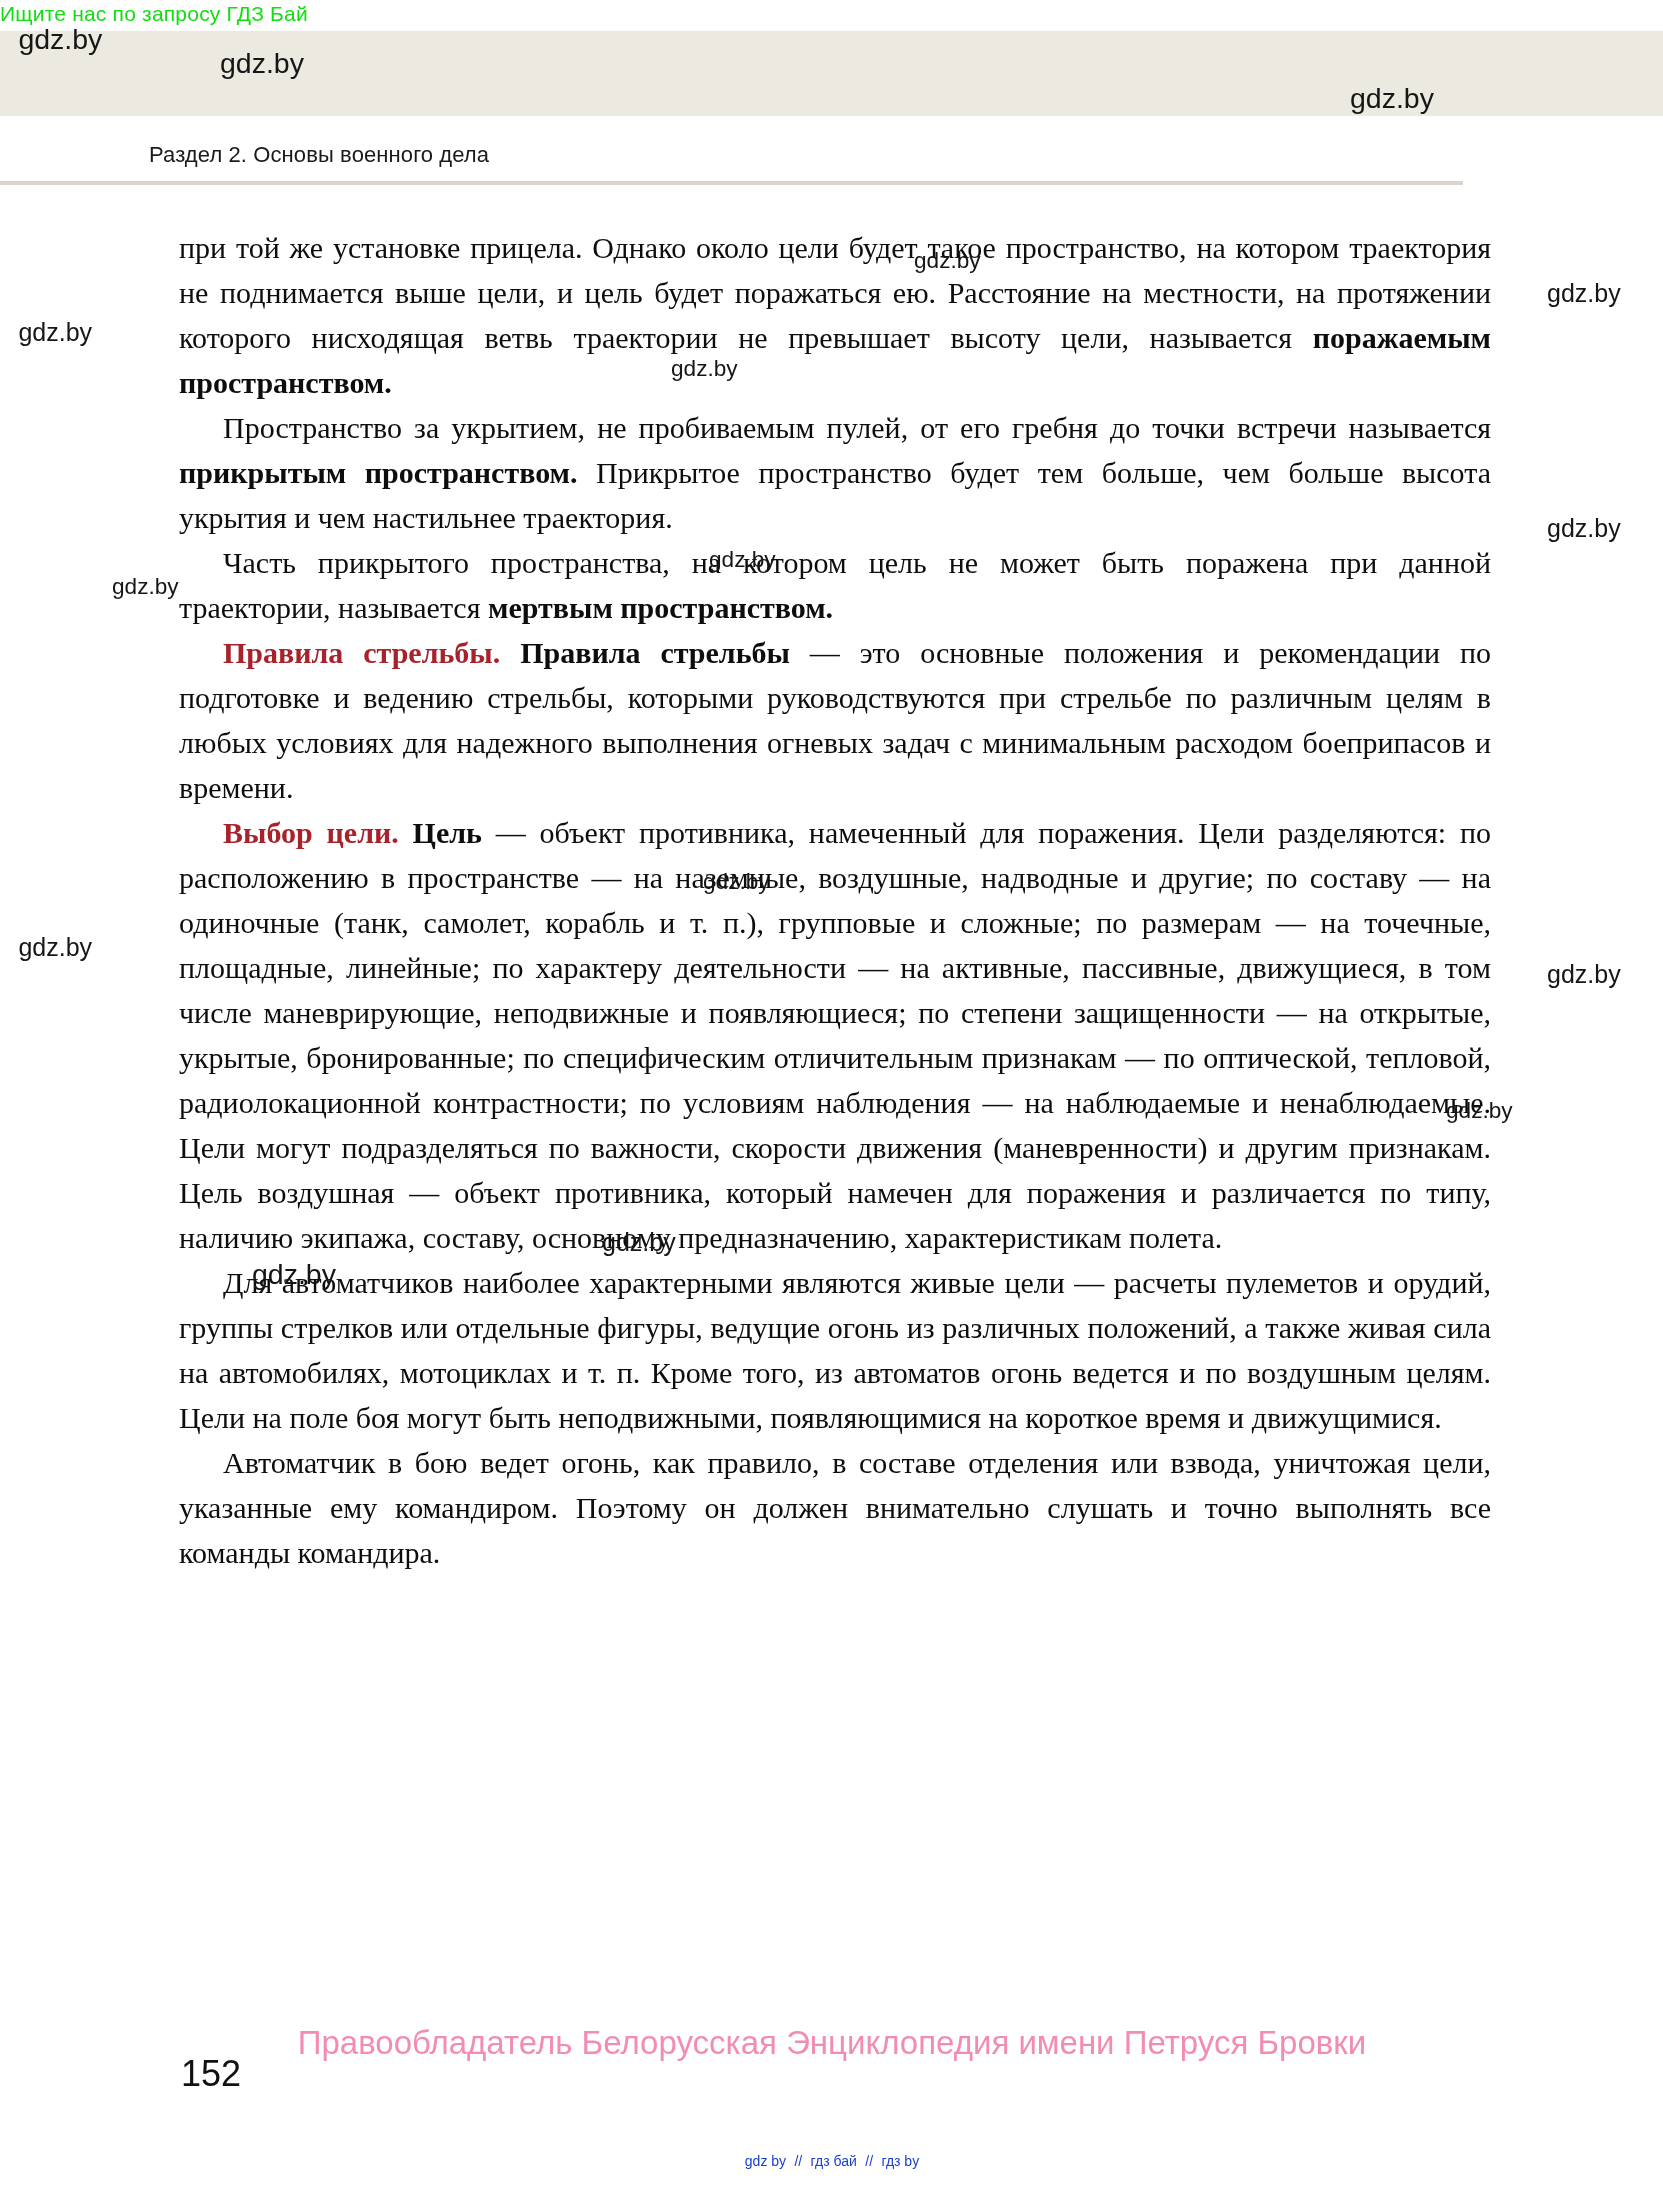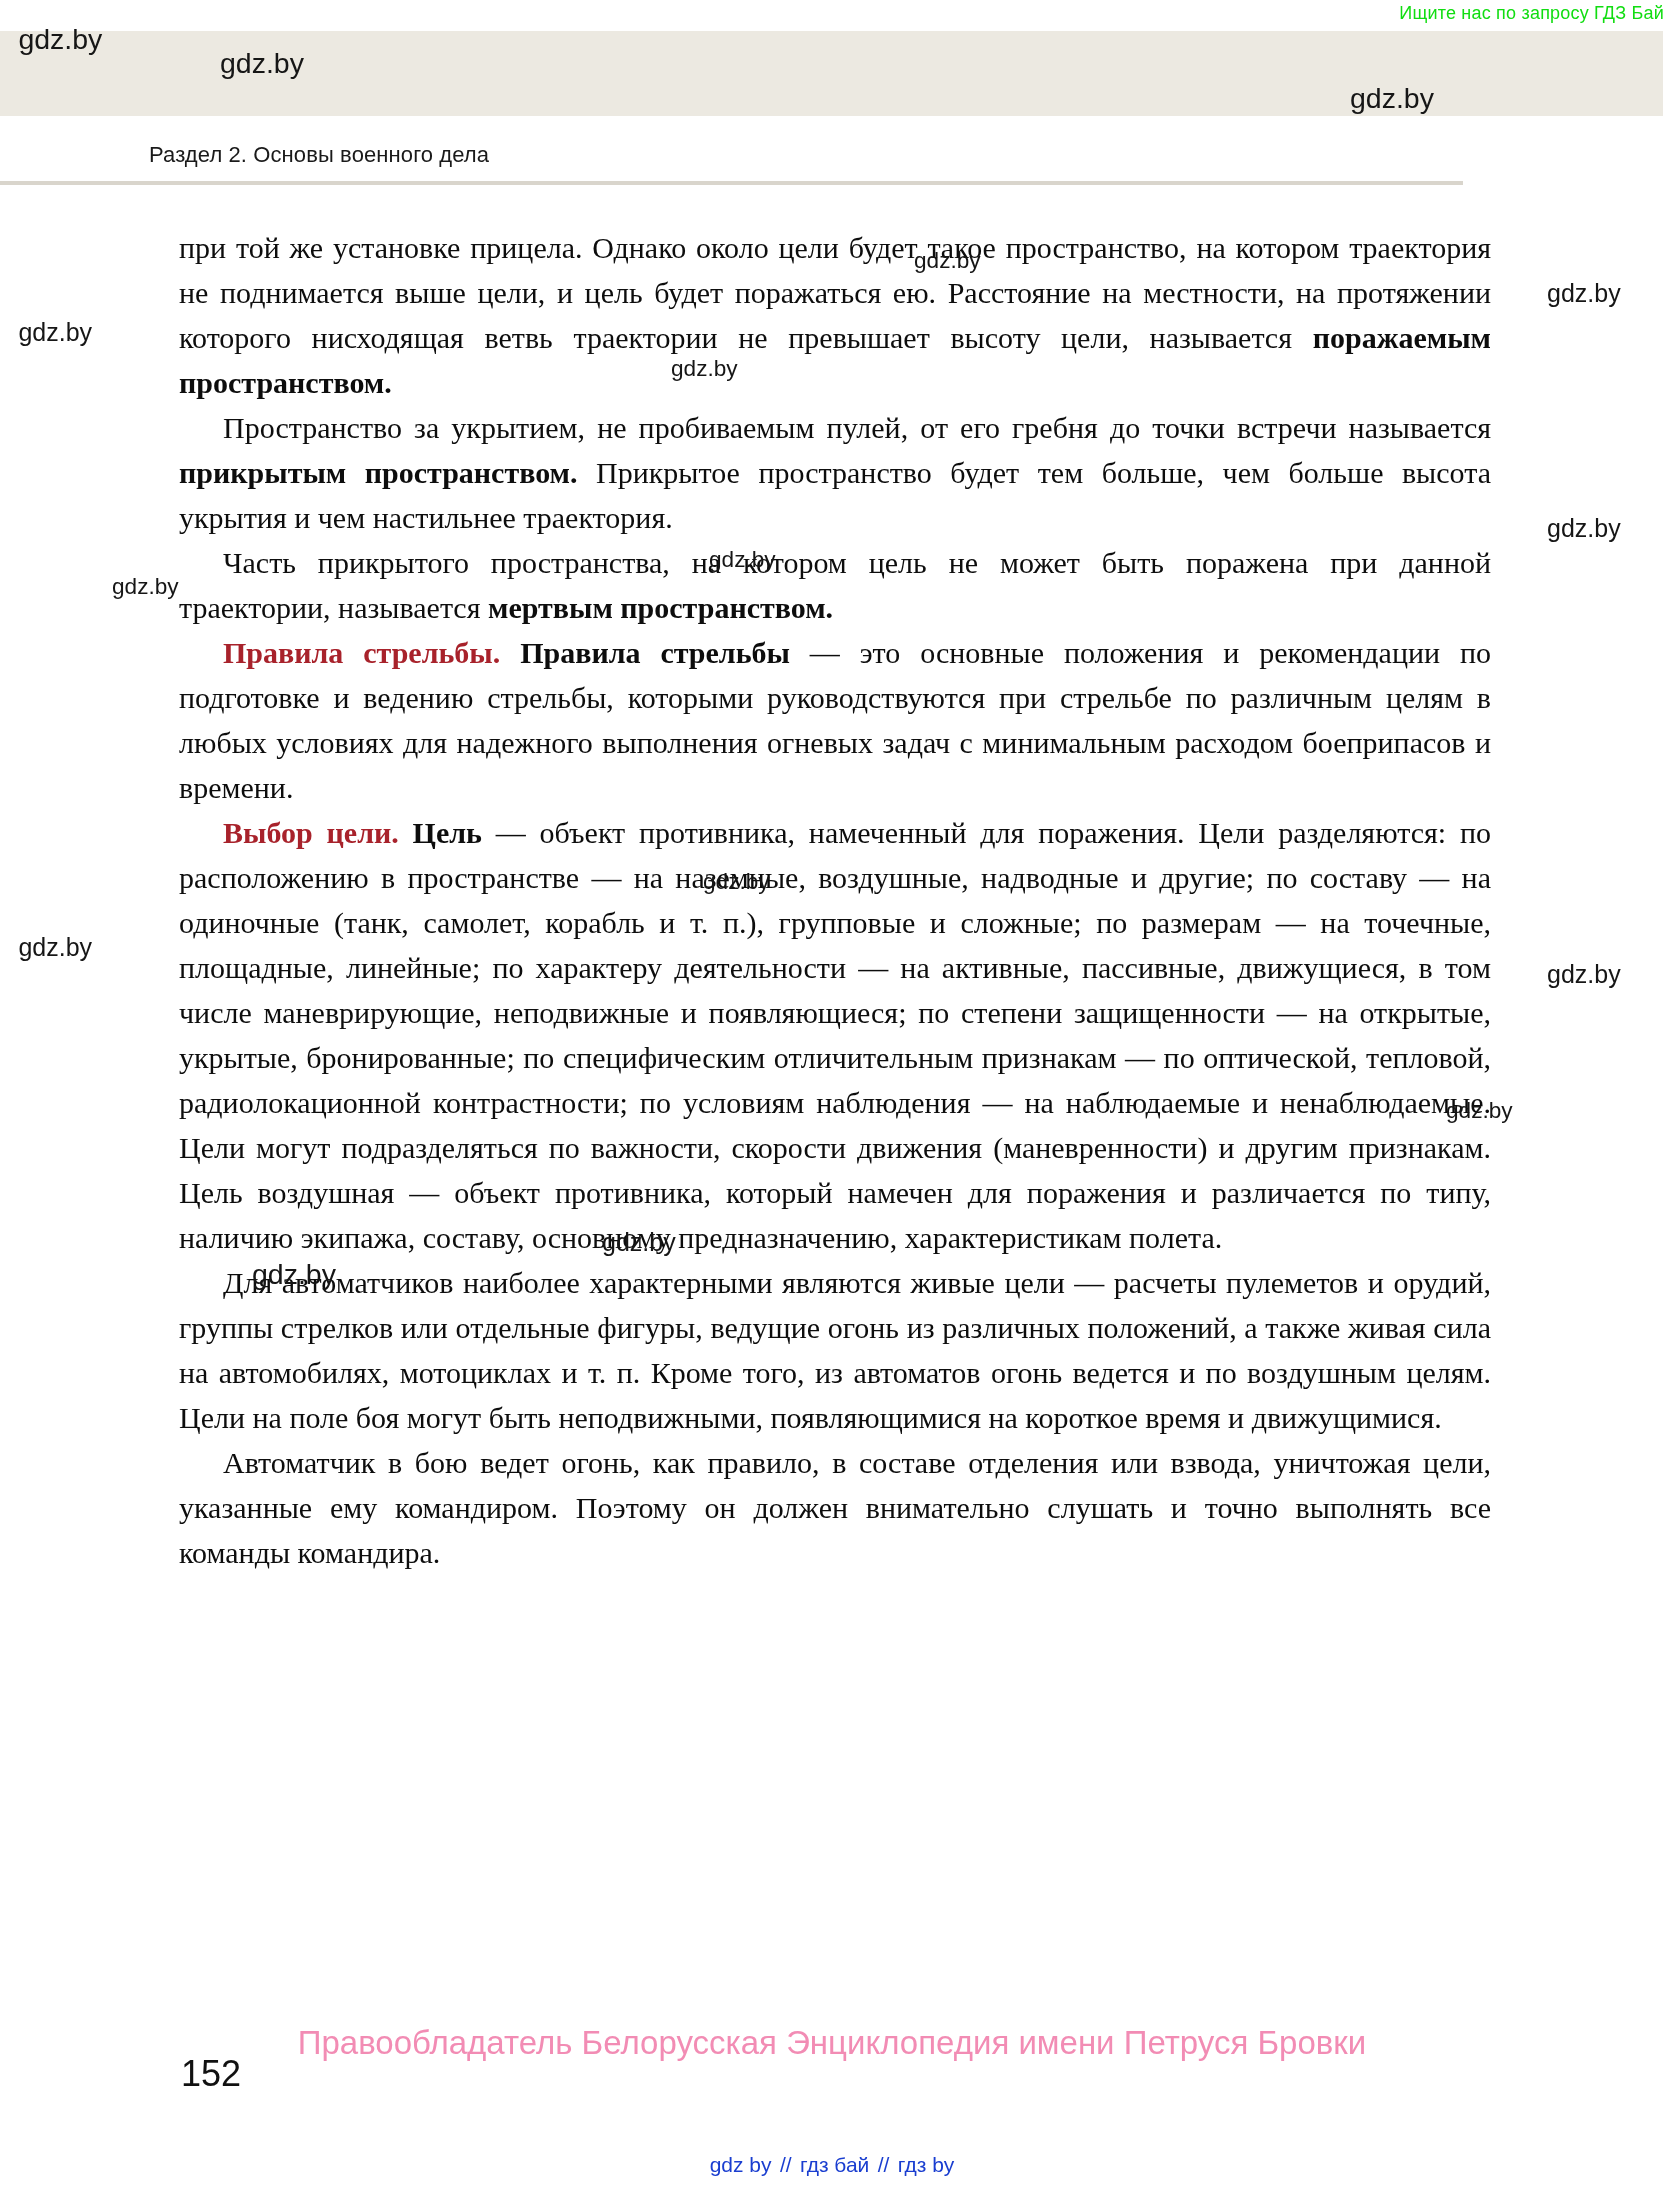--- a/index.html
+++ b/index.html
@@ -14,25 +14,25 @@
     background: #ffffff;
     overflow: hidden;
     font-family: "Liberation Serif", serif;
   }
 
   
   .promo-bar {
     position: absolute;
     top: 0; left: 0; right: 0;
     height: 27px;
-    text-align: right;
+    text-align: left;
     line-height: 27px;
     color: #11dd11;
     font-family: "Liberation Sans", sans-serif;
-    font-size: 18px;
+    font-size: 21px;
     letter-spacing: 0.2px;
     white-space: nowrap;
   }
 
   
   .scan-band {
     position: absolute;
     left: 0; top: 31px;
     width: 1664px; height: 85px;
     background: #ece9e1;
@@ -101,21 +101,21 @@
     margin-top: 17px;
   }
 
   
   .bottom-links {
     position: absolute;
     left: 0; right: 0;
     top: 2153px;
     text-align: center;
     font-family: "Liberation Sans", sans-serif;
-    font-size: 21px;
+    font-size: 14px;
     color: #1a3ed0;
     white-space: nowrap;
   }
   .bottom-links span { margin: 0 4.2px; }
 
   
   .wm {
     position: absolute;
     font-family: "Liberation Sans", sans-serif;
     color: #161616;

